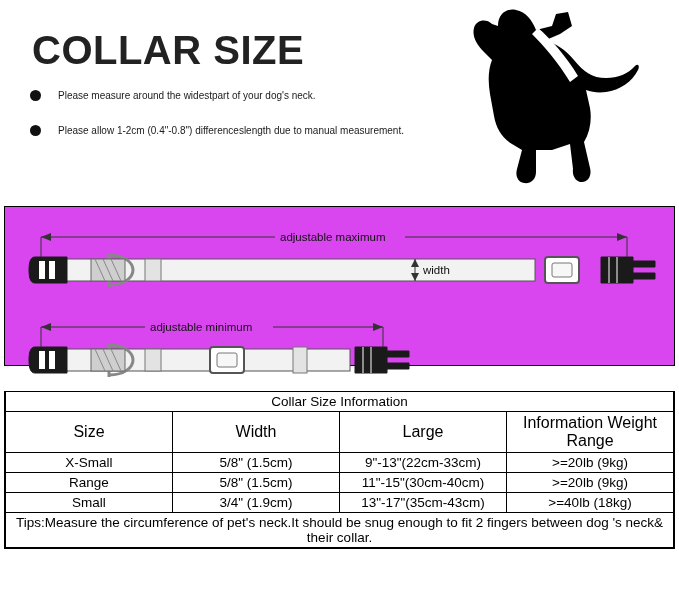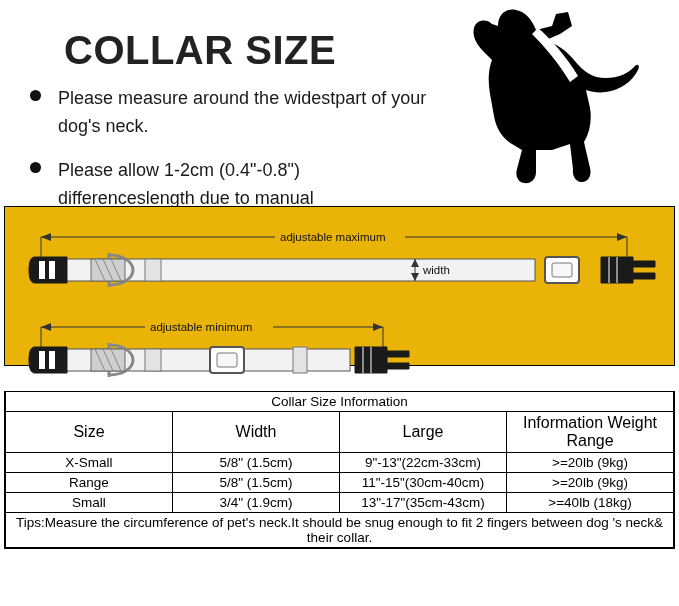--- a/index.html
+++ b/index.html
@@ -25,21 +25,20 @@
     height: 204px;
   }
   .title {
     position: absolute;
     left: 32px;
     top: 28px;
     font-size: 40px;
     font-weight: bold;
     letter-spacing: 0.5px;
     color: #222222;
-    margin-left: 32px;
   }
   .bullets {
     position: absolute;
     left: 30px;
     top: 85px;
     width: 400px;
   }
   .bullet-row {
     position: relative;
     margin-bottom: 16px;
@@ -48,21 +47,21 @@
   .bullet-dot {
     position: absolute;
     left: 0;
     top: 5px;
     width: 11px;
     height: 11px;
     border-radius: 50%;
     background: #111111;
   }
   .bullet-text {
-    font-size: 18px;
+    font-size: 10px;
     line-height: 1.55;
     color: #1a1a1a;
   }
 
   
   .dog-art {
     position: absolute;
     left: 440px;
     top: 4px;
     width: 200px;
@@ -70,21 +69,21 @@
   }
 
   
   .diagram-panel {
     position: absolute;
     left: 4px;
     top: 206px;
     width: 671px;
     height: 160px;
     border: 1px solid #000000;
-    background: #eab308;
+    background: #d946ef;
   }
   .diagram-svg { display: block; }
 
   
   .table-wrap {
     position: absolute;
     left: 4px;
     top: 391px;
     width: 671px;
     border: 1px solid #000000;

